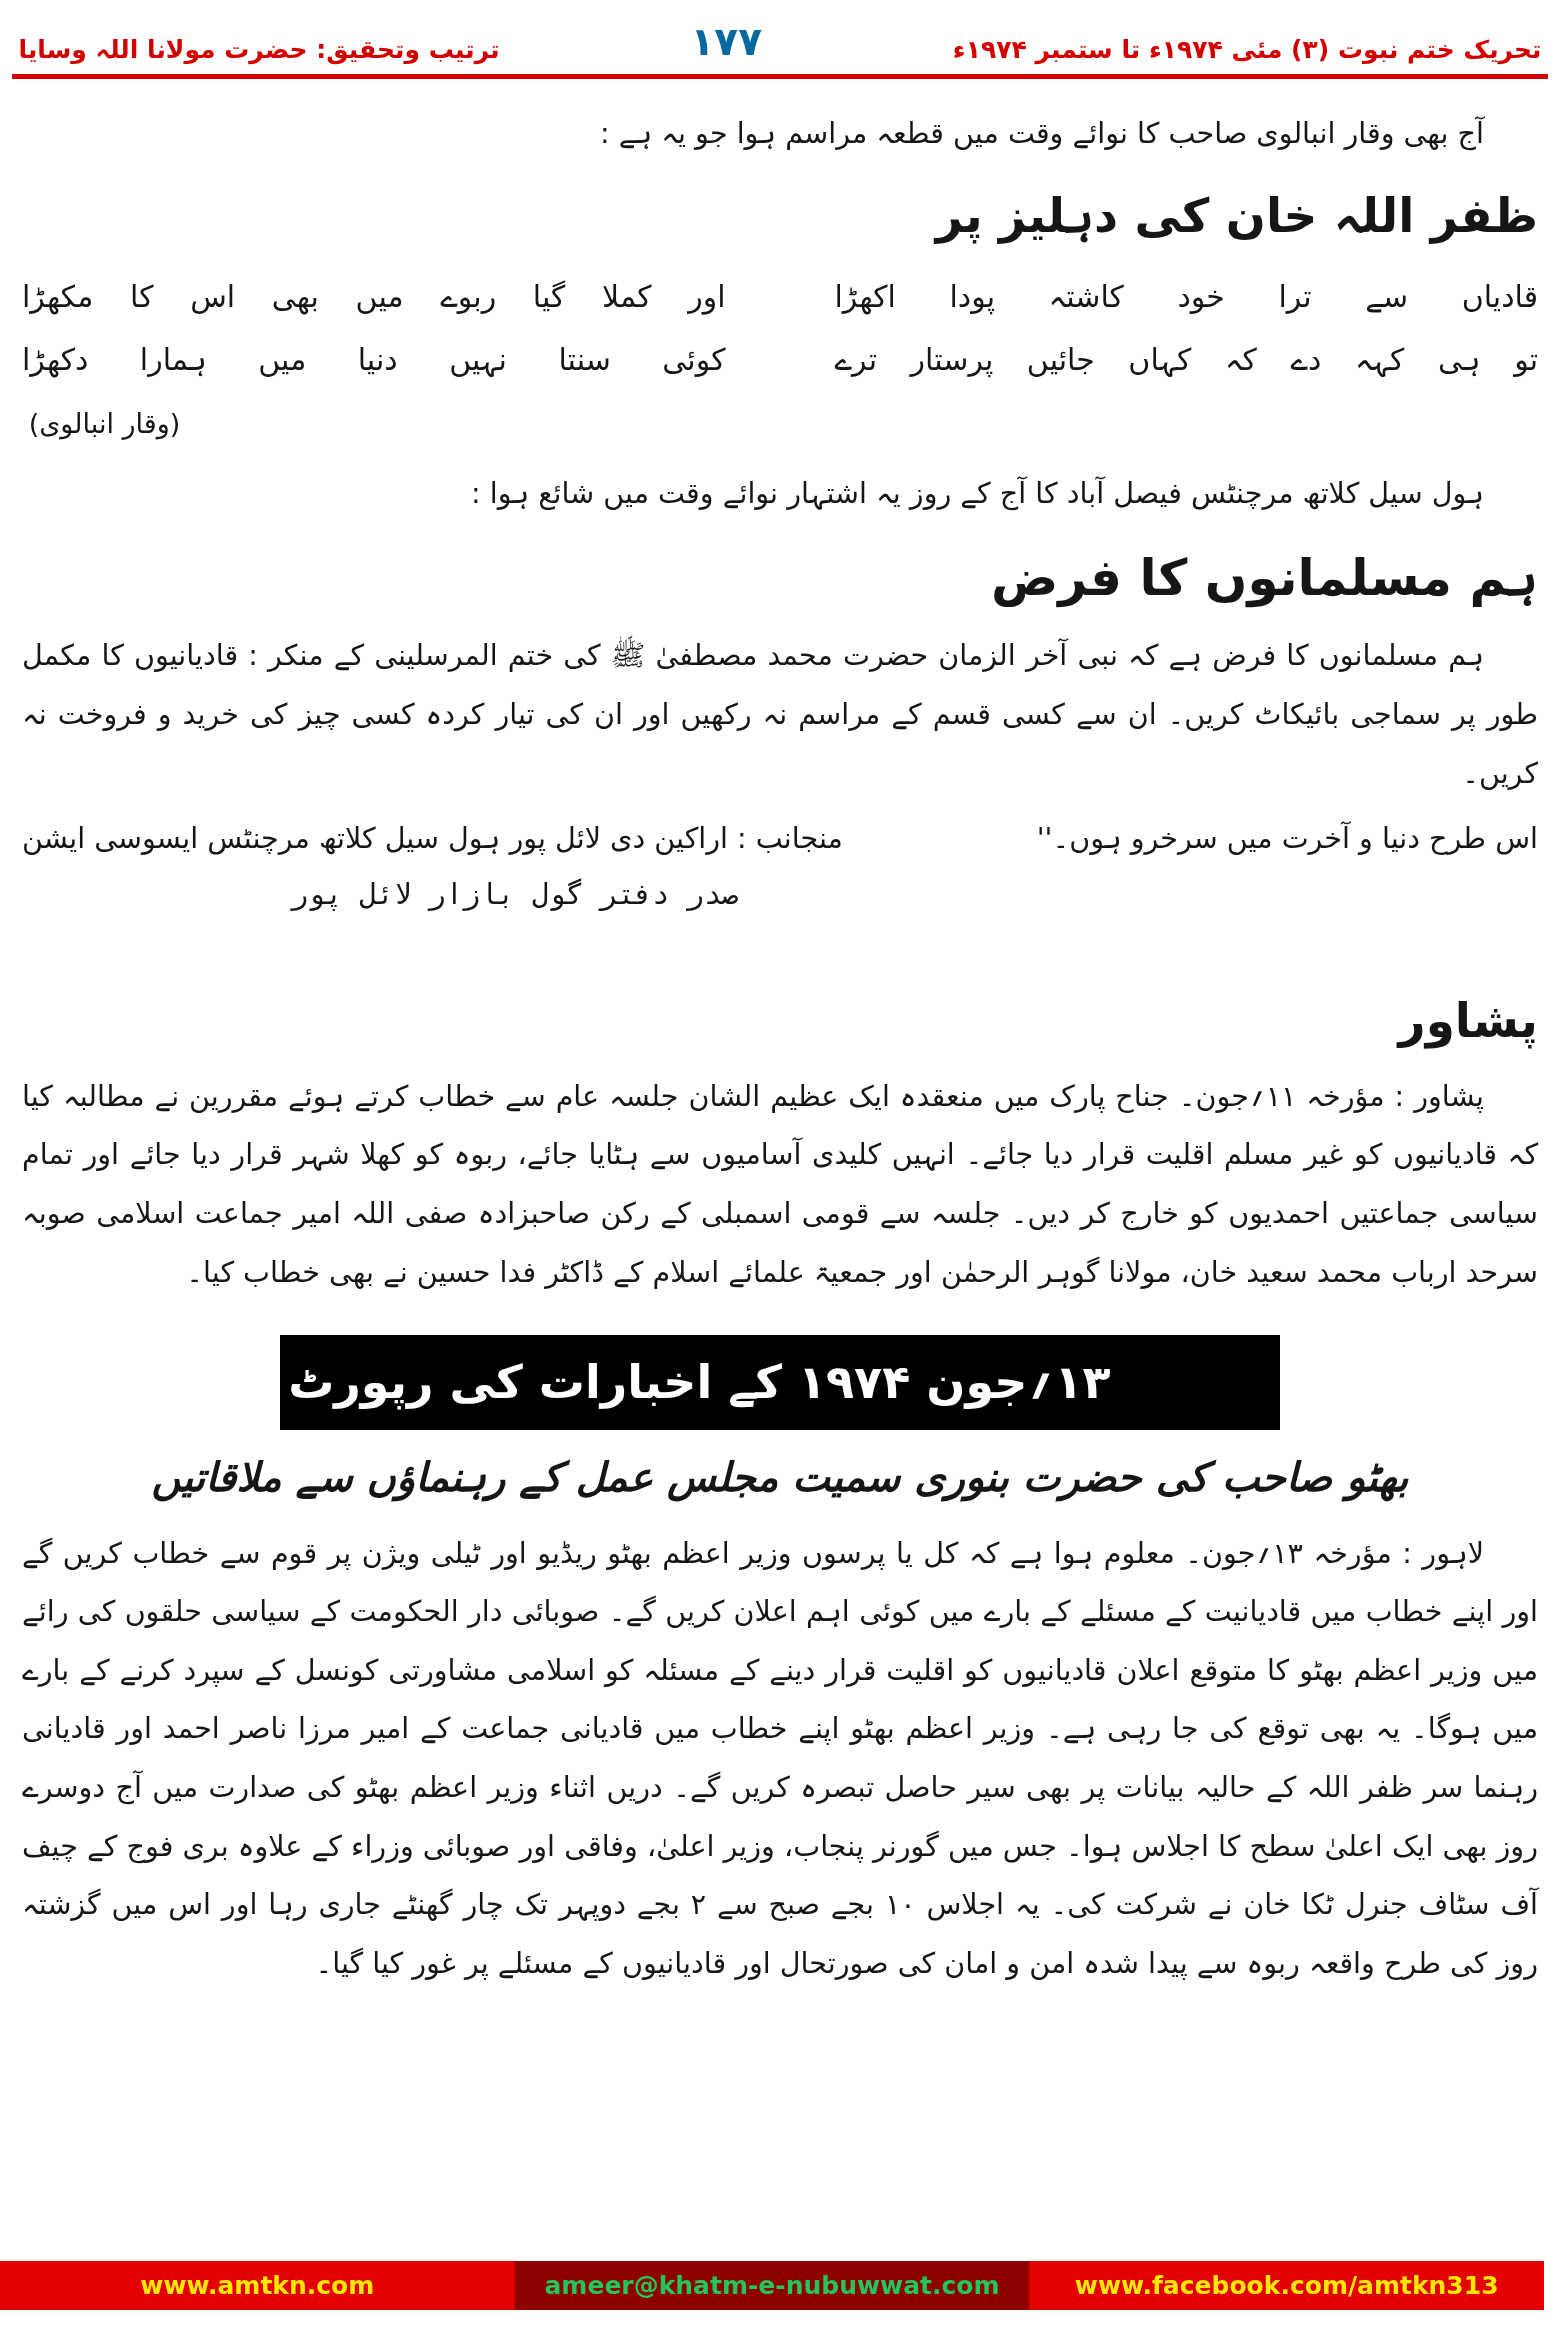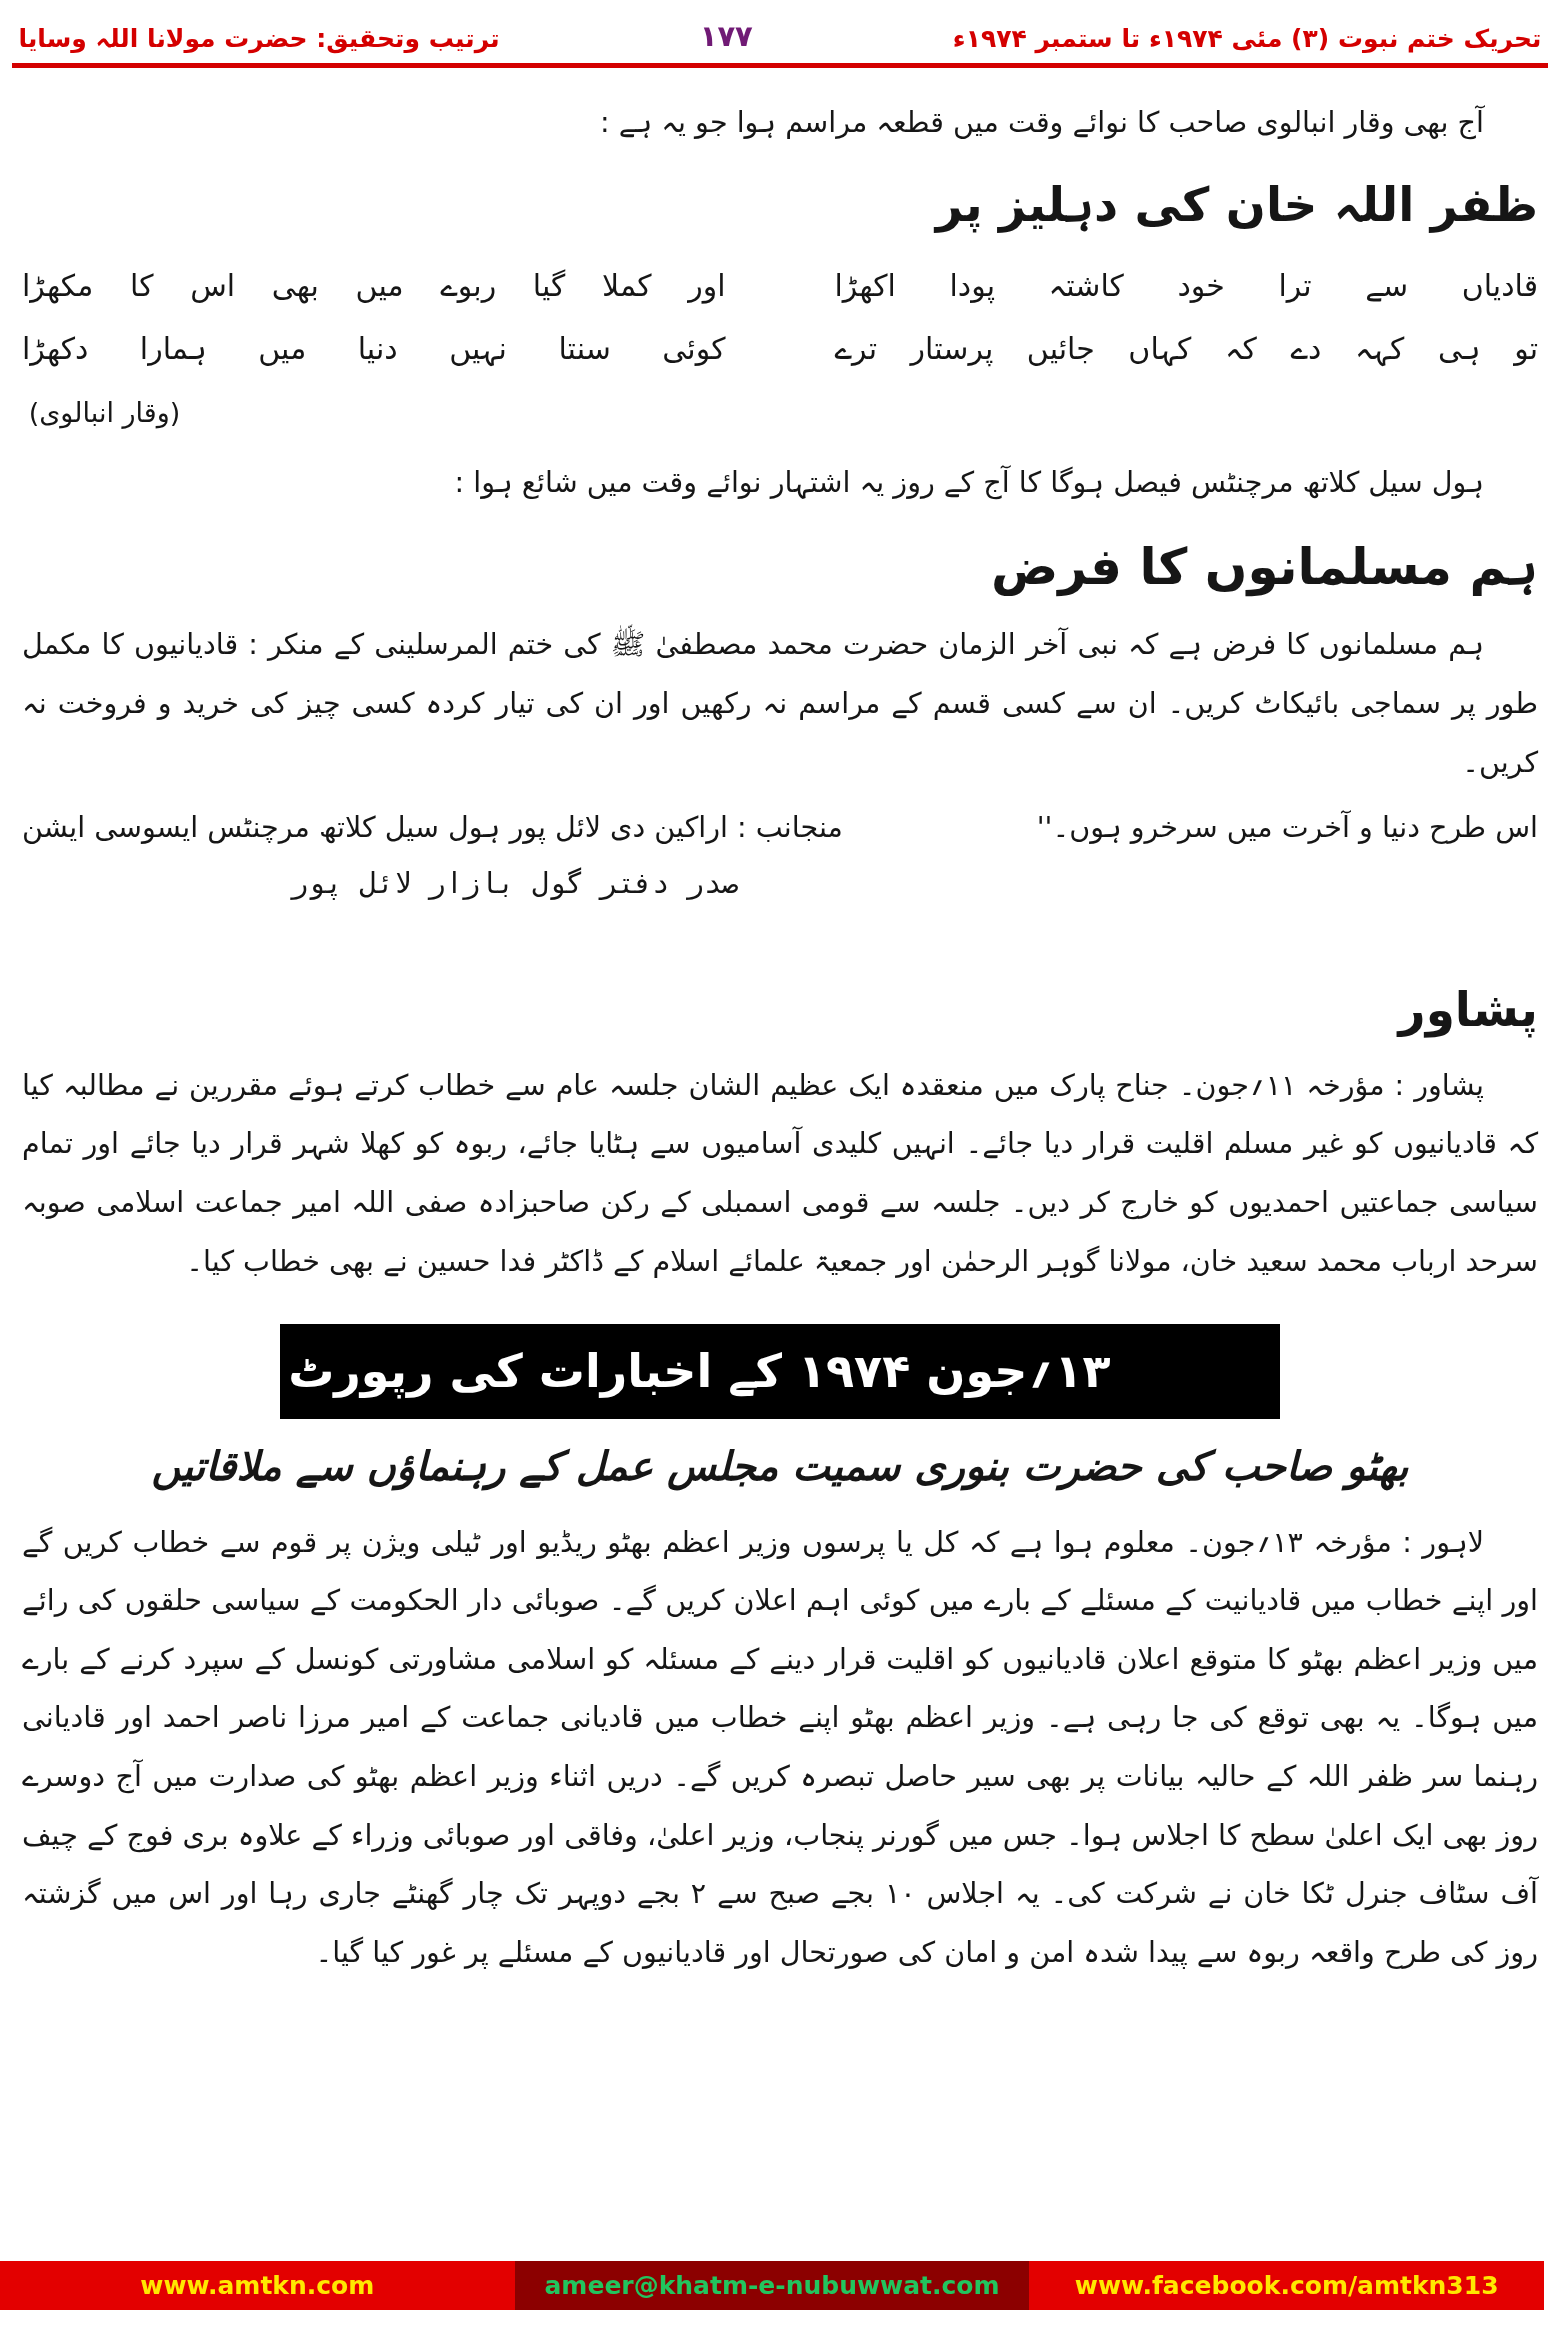--- a/index.html
+++ b/index.html
@@ -16,21 +16,21 @@
     direction: rtl;
     overflow: hidden;
   }
 
   
   .header {
     display: flex; justify-content: space-between; align-items: flex-end;
     padding: 18.5px 18.5px 5px 18.5px;
   }
   .header-side { color: #d40000; font-size: 25px; font-weight: bold; white-space: nowrap; }
-  .page-number { color: #701a75; font-size: 29px; font-weight: bold; }
+  .page-number { color: #0369a1; font-size: 39px; font-weight: bold; }
   .header-rule { height: 5px; background: #d40000; margin: 5px 11.8px 0 11.8px; }
 
   
   .content {
     padding: 25px 22px 0 22px;
     font-size: 28.6px;
     line-height: 2.05;
     text-align: justify;
   }
   .para { margin-bottom: 6.7px; }
@@ -107,21 +107,21 @@
         <span class="hemistich">قادیاں سے ترا خود کاشتہ پودا اکھڑا</span>
         <span class="hemistich">اور کملا گیا ربوے میں بھی اس کا مکھڑا</span>
       </div>
       <div class="verse">
         <span class="hemistich">تو ہی کہہ دے کہ کہاں جائیں پرستار ترے</span>
         <span class="hemistich">کوئی سنتا نہیں دنیا میں ہمارا دکھڑا</span>
       </div>
       <div class="poem-attribution">(وقار انبالوی)</div>
     </div>
 
-    <p class="para indent">ہول سیل کلاتھ مرچنٹس فیصل ہوگا کا آج کے روز یہ اشتہار نوائے وقت میں شائع ہوا :</p>
+    <p class="para indent">ہول سیل کلاتھ مرچنٹس فیصل آباد کا آج کے روز یہ اشتہار نوائے وقت میں شائع ہوا :</p>
 
     <h2 class="heading big">ہم مسلمانوں کا فرض</h2>
 
     <p class="para indent">ہم مسلمانوں کا فرض ہے کہ نبی آخر الزمان حضرت محمد مصطفیٰ ﷺ کی ختم المرسلینی کے منکر : قادیانیوں کا مکمل طور پر سماجی بائیکاٹ کریں۔ ان سے کسی قسم کے مراسم نہ رکھیں اور ان کی تیار کردہ کسی چیز کی خرید و فروخت نہ کریں۔</p>
 
 
     <div class="quote-close-row">
       <span>اس طرح دنیا و آخرت میں سرخرو ہوں۔''</span>
       <span>منجانب : اراکین دی لائل پور ہول سیل کلاتھ مرچنٹس ایسوسی ایشن</span>
     </div>

